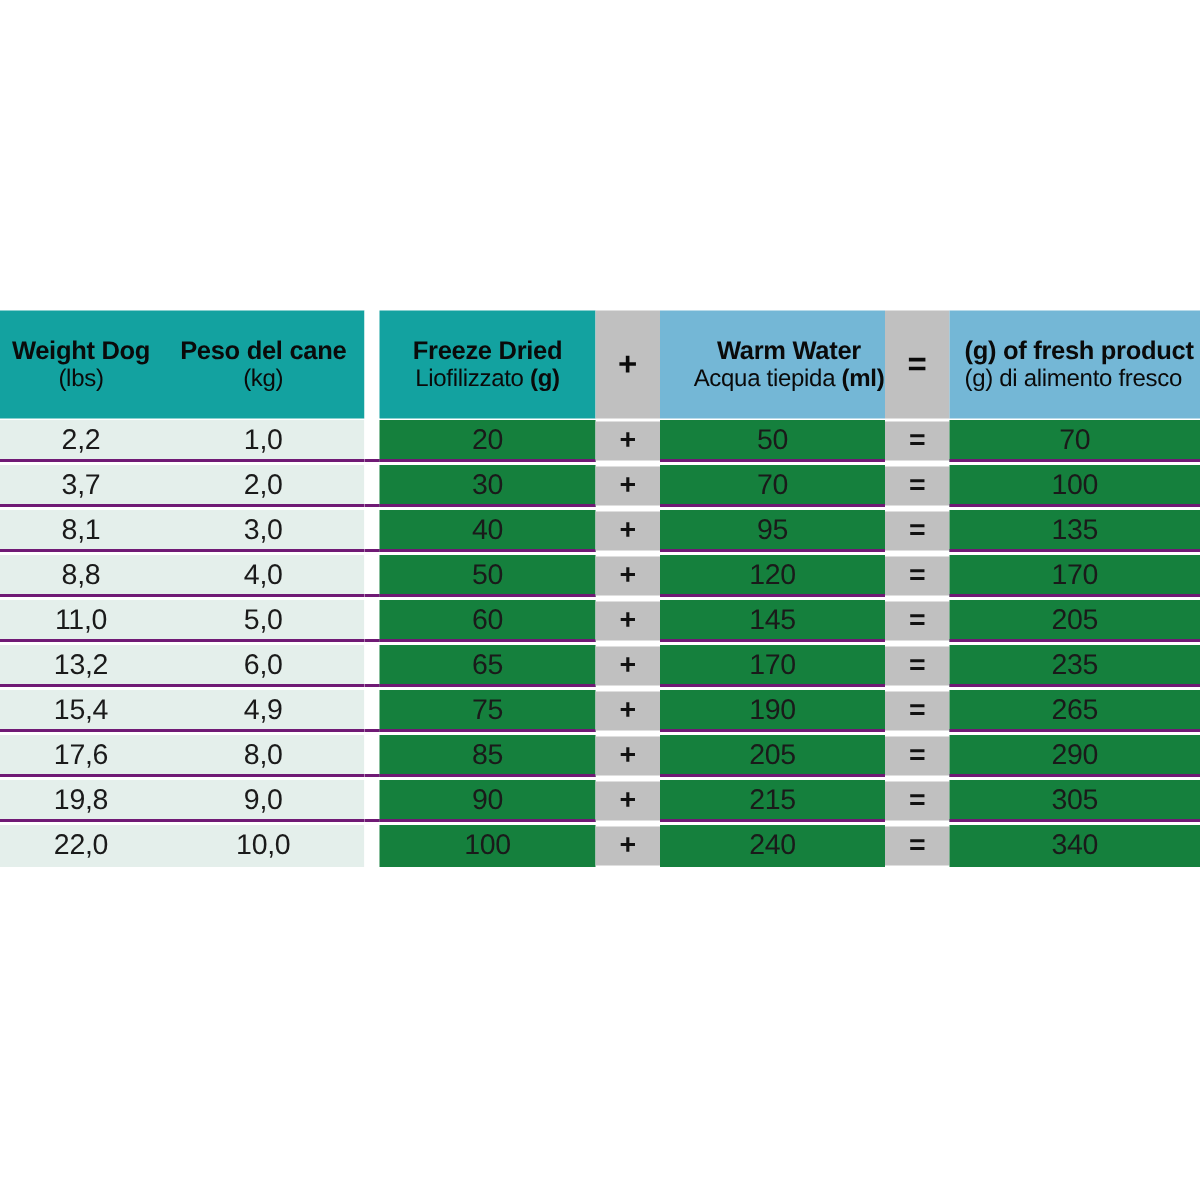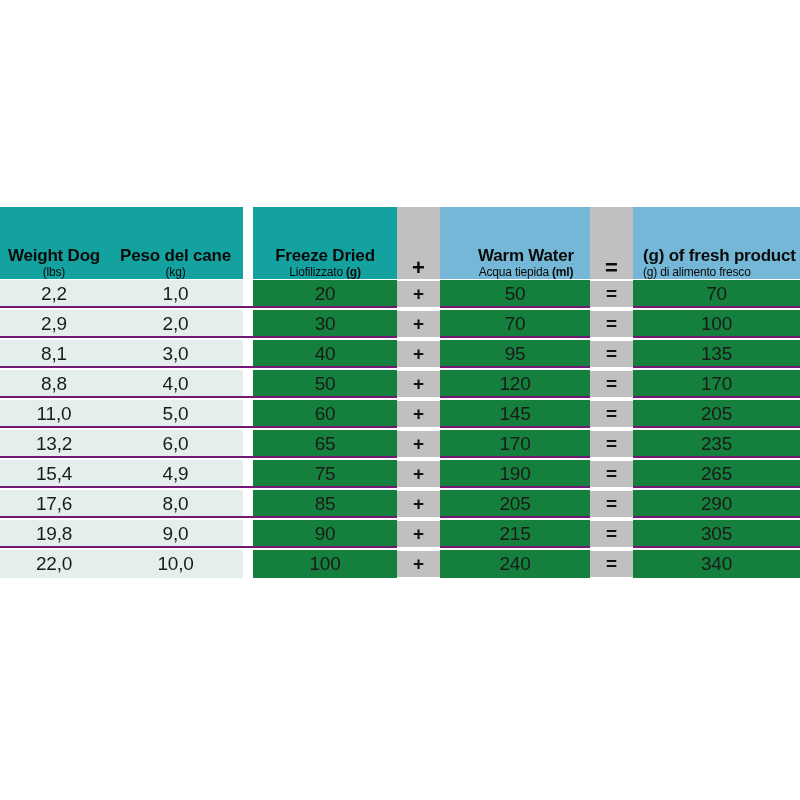--- a/index.html
+++ b/index.html
@@ -47,38 +47,38 @@
     margin: 0;
     vertical-align: middle;
     height: 72px;
   }
 
   .hd {
     height: 72px;
     box-sizing: border-box;
     display: flex;
     flex-direction: column;
-    justify-content: flex-end;
+    justify-content: center;
     color: #0a0a0a;
     line-height: 1.12;
   }
 
   .hd-teal   { background: #13a2a0; }
   .hd-blue   { background: #74b7d6; padding-left: 22px; }
   .hd-gray   { background: #c0c0c0; }
   .hd-white  { background: #ffffff; }
 
   .hd-line1 {
     font-weight: bold;
     font-size: 17px;
     letter-spacing: -0.2px;
   }
   .hd-line2 {
     font-weight: normal;
-    font-size: 12px;
+    font-size: 16px;
     letter-spacing: -0.2px;
     margin-top: 1px;
   }
   .hd-line2 b { font-weight: bold; }
 
   .al-center { text-align: center; align-items: center; }
   .al-left   { text-align: left;  align-items: flex-start; padding-left: 10px; }
 
   .op-sym {
     font-size: 22px;
@@ -229,21 +229,21 @@
           </td>
           <td>
             <div class="op-chip">=</div>
           </td>
           <td>
             <div class="cell bg-blue">70</div>
           </td>
         </tr>
         <tr>
           <td>
-            <div class="cell bg-green">2,9</div>
+            <div class="cell bg-green">3,7</div>
           </td>
           <td>
             <div class="cell bg-green">2,0</div>
           </td>
           <td class="gapcol">
             <div class="cell bg-white"></div>
           </td>
           <td>
             <div class="cell bg-blue">30</div>
           </td>

